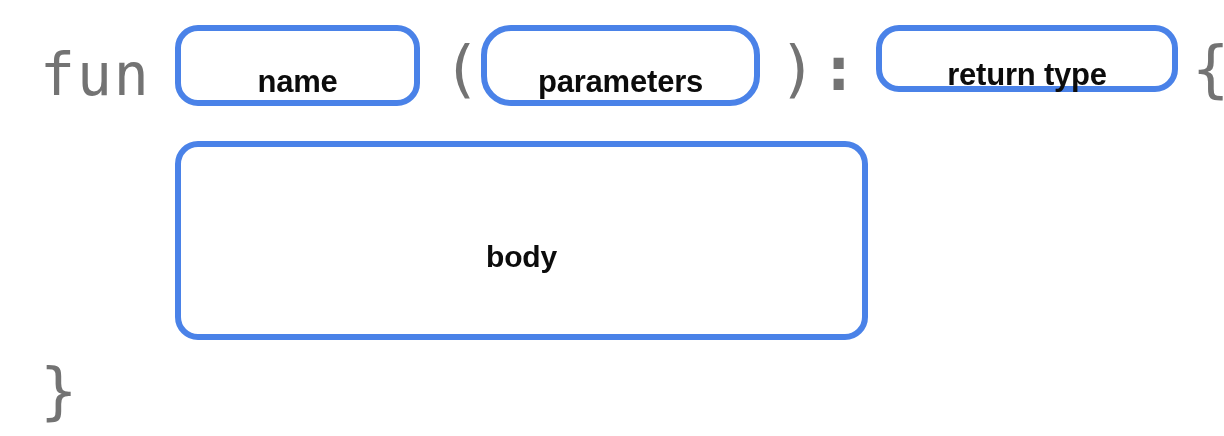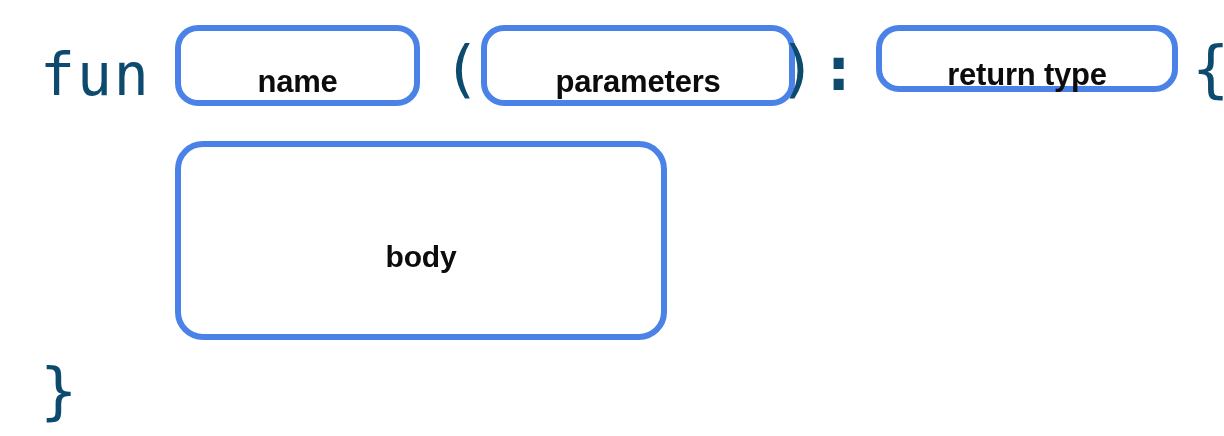--- a/index.html
+++ b/index.html
@@ -17,21 +17,21 @@
     width: 1224px;
     height: 436px;
     background: #ffffff;
     overflow: hidden;
   }
 
   
   .token {
     position: absolute;
     font-family: "DejaVu Sans Mono", "Liberation Mono", monospace;
-    color: #0c4a6e;
+    color: #737373;
     font-weight: 400;
     white-space: pre;
     line-height: 1;
   }
   .token-kw {
     font-size: 58px;
     letter-spacing: 2px;
   }
   .token-punct {
     font-size: 62px;
@@ -57,23 +57,23 @@
     font-weight: 700;
     font-size: 31px;
     color: #0c0c0c;
     letter-spacing: -0.2px;
     white-space: nowrap;
     margin-top: 32px;
   }
 
   
   #slot-name        { left: 175px; top: 25px;  width: 245px; height: 81px; }
-  #slot-parameters  { left: 481px; top: 25px;  width: 314px; height: 81px; }
+  #slot-parameters  { left: 481px; top: 25px;  width: 279px; height: 81px; border-radius: 30px; }
   #slot-returntype  { left: 876px; top: 25px;  width: 302px; height: 67px; }
-  #slot-body        { left: 175px; top: 141px; width: 492px; height: 199px; border-radius: 28px; }
+  #slot-body        { left: 175px; top: 141px; width: 693px; height: 199px; }
 
   #slot-body .slot-label { font-size: 30px; }
 
   
   #tok-fun       { left: 40px;   top: 46px; }
   #tok-lparen    { left: 443px;  top: 38px; }
   #tok-rparen    { left: 779px;  top: 38px; }
   #tok-colon     { left: 820px;  top: 38px; }
   #tok-lbrace    { left: 1192px; top: 38px; }
   #tok-rbrace    { left: 40px;   top: 360px; }

